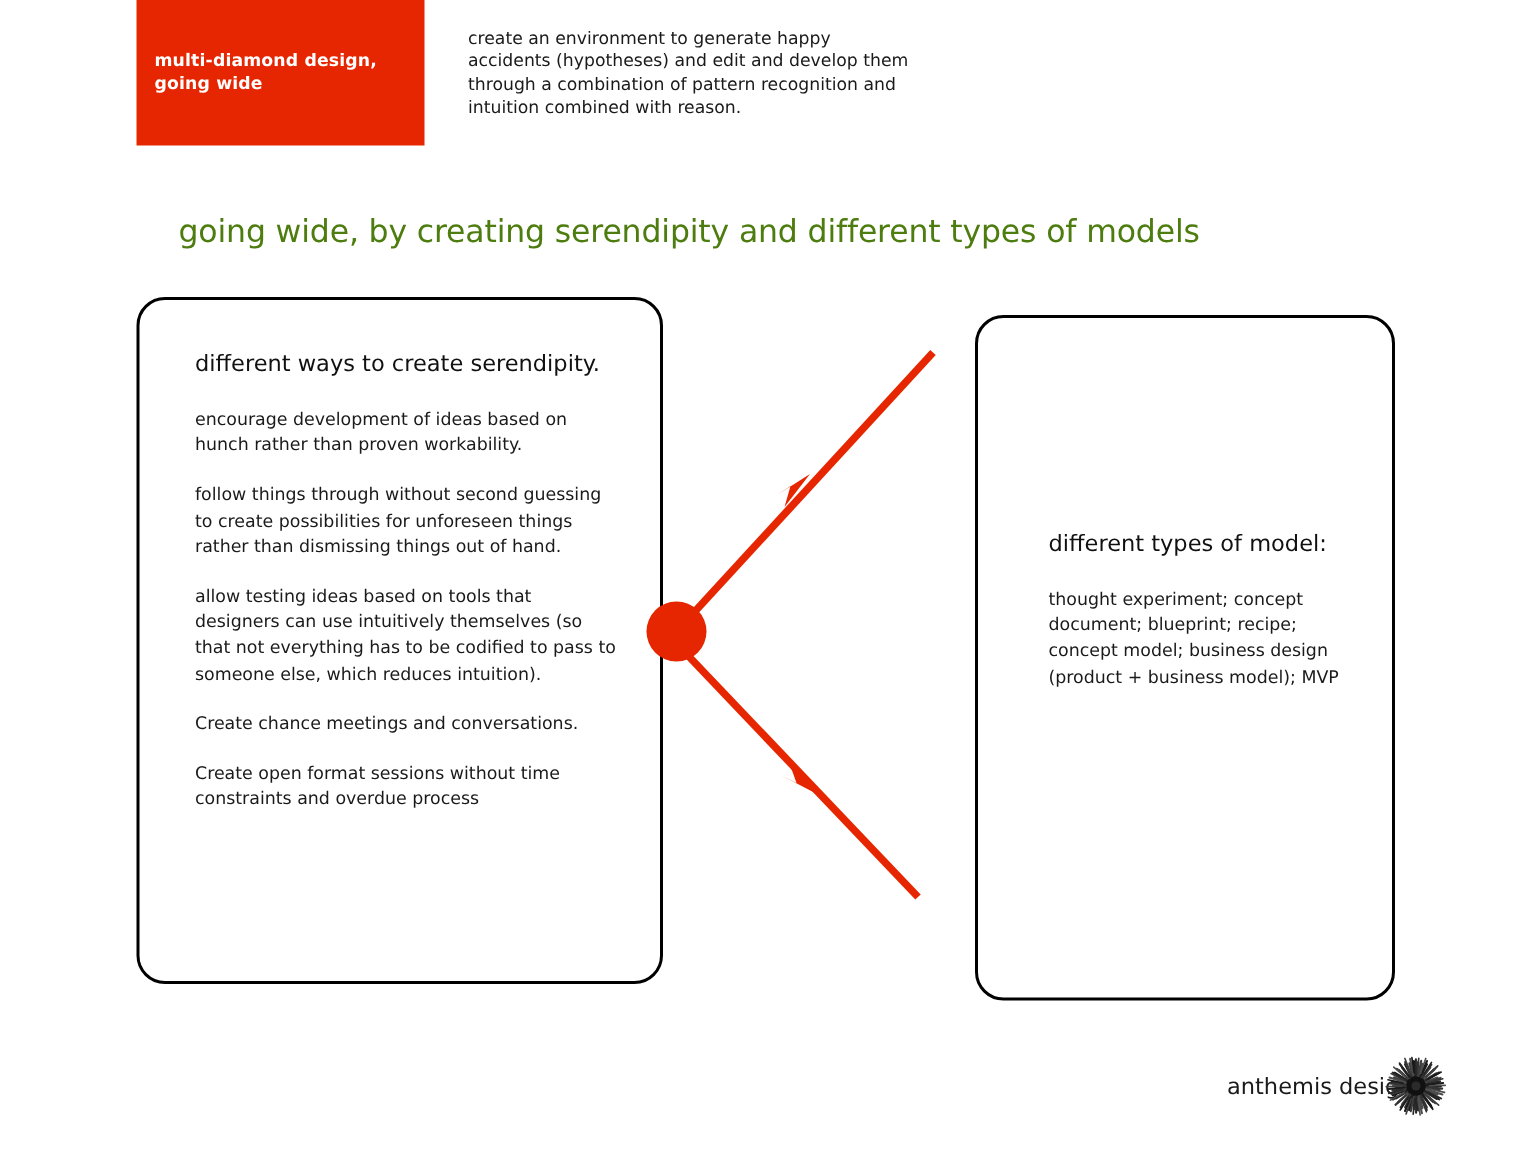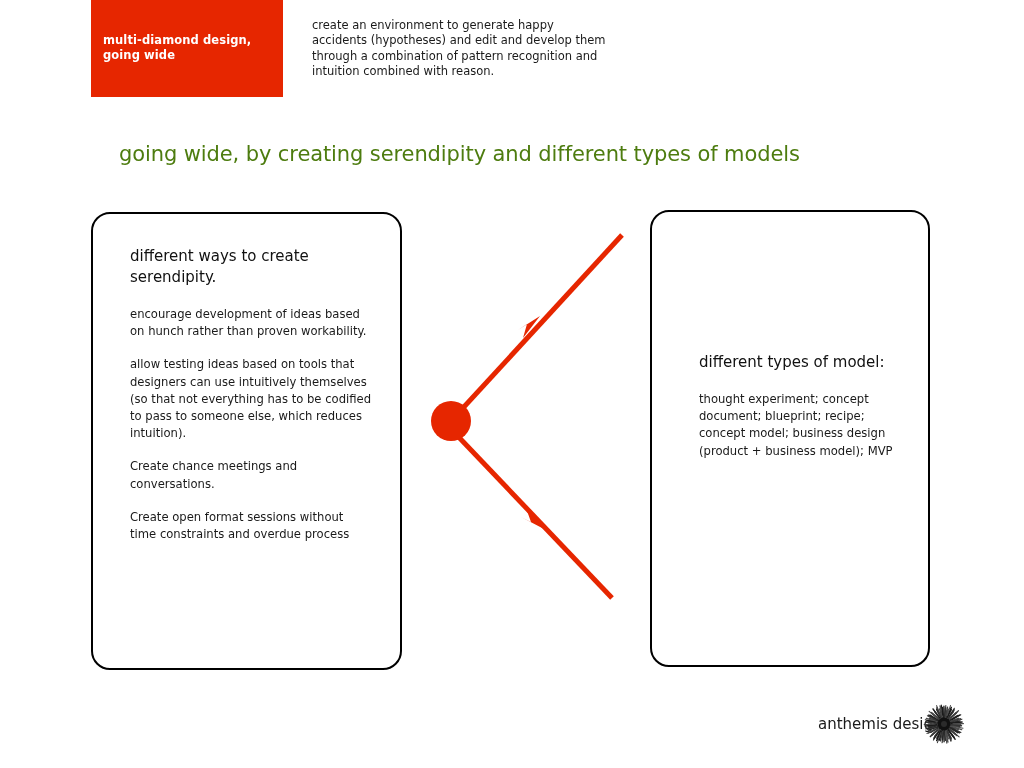--- a/index.html
+++ b/index.html
@@ -65,22 +65,22 @@
   
   .panel {
     position: absolute;
     border: 2px solid #000000;
     border-radius: 19px;
     box-sizing: border-box;
     background: #ffffff;
   }
   #panel-left {
     left: 91px;
-    top: 212px;
-    width: 311px;
+    top: 198px;
+    width: 351px;
     height: 458px;
   }
   #panel-right {
     left: 650px;
     top: 210px;
     width: 280px;
     height: 457px;
   }
   .panel-inner {
     position: absolute;
@@ -146,20 +146,21 @@
 </div>
 
 <div id="header-intro">create an environment to generate happy accidents (hypotheses) and edit and develop them through a combination of pattern recognition and intuition combined with reason.</div>
 
 <div id="slide-title">going wide, by creating serendipity and different types of models</div>
 
 <div class="panel" id="panel-left">
   <div class="panel-inner">
     <div class="panel-heading">different ways to create serendipity.</div>
     <p class="panel-para">encourage development of ideas based on hunch rather than proven workability.</p>
+    <p class="panel-para">follow things through without second guessing to create possibilities for unforeseen things rather than dismissing things out of hand.</p>
     <p class="panel-para">allow testing ideas based on tools that designers can use intuitively themselves (so that not everything has to be codified to pass to someone else, which reduces intuition).</p>
     <p class="panel-para">Create chance meetings and conversations.</p>
     <p class="panel-para">Create open format sessions without time constraints and overdue process</p>
   </div>
 </div>
 
 <div class="panel" id="panel-right">
   <div class="panel-inner">
     <div class="panel-heading">different types of model:</div>
     <p class="panel-para">thought experiment; concept document; blueprint; recipe; concept model; business design (product + business model); MVP</p>

